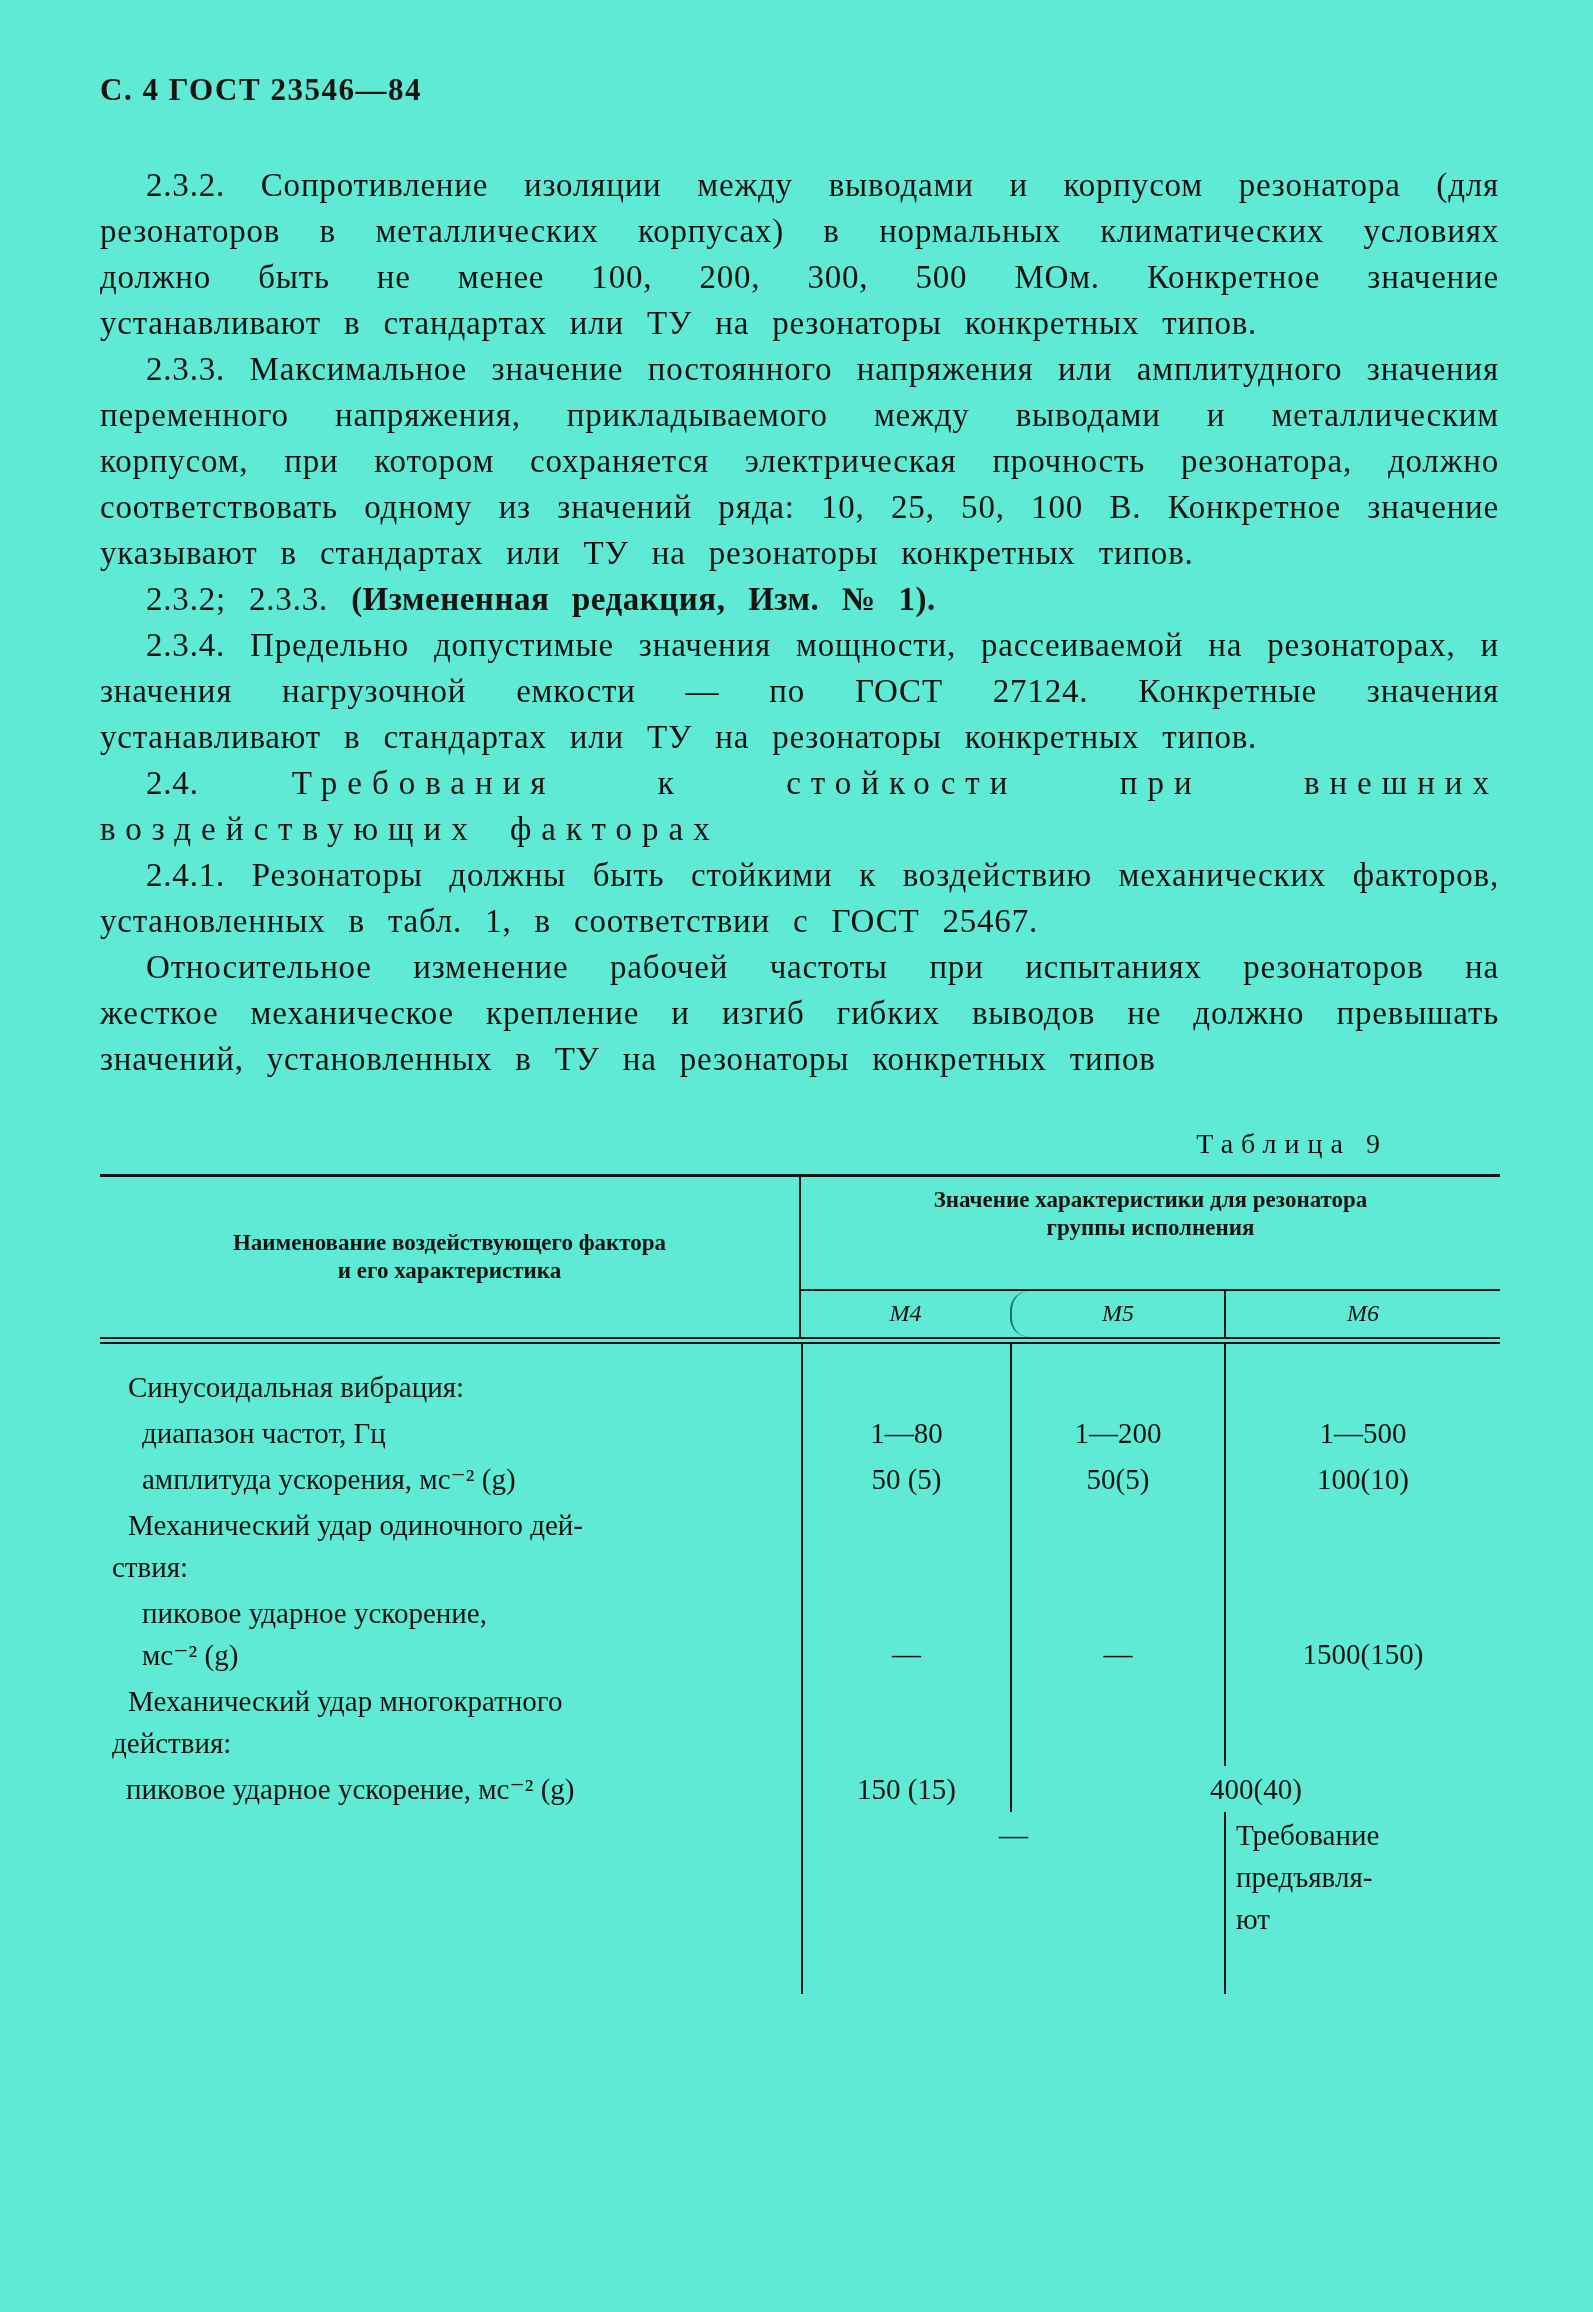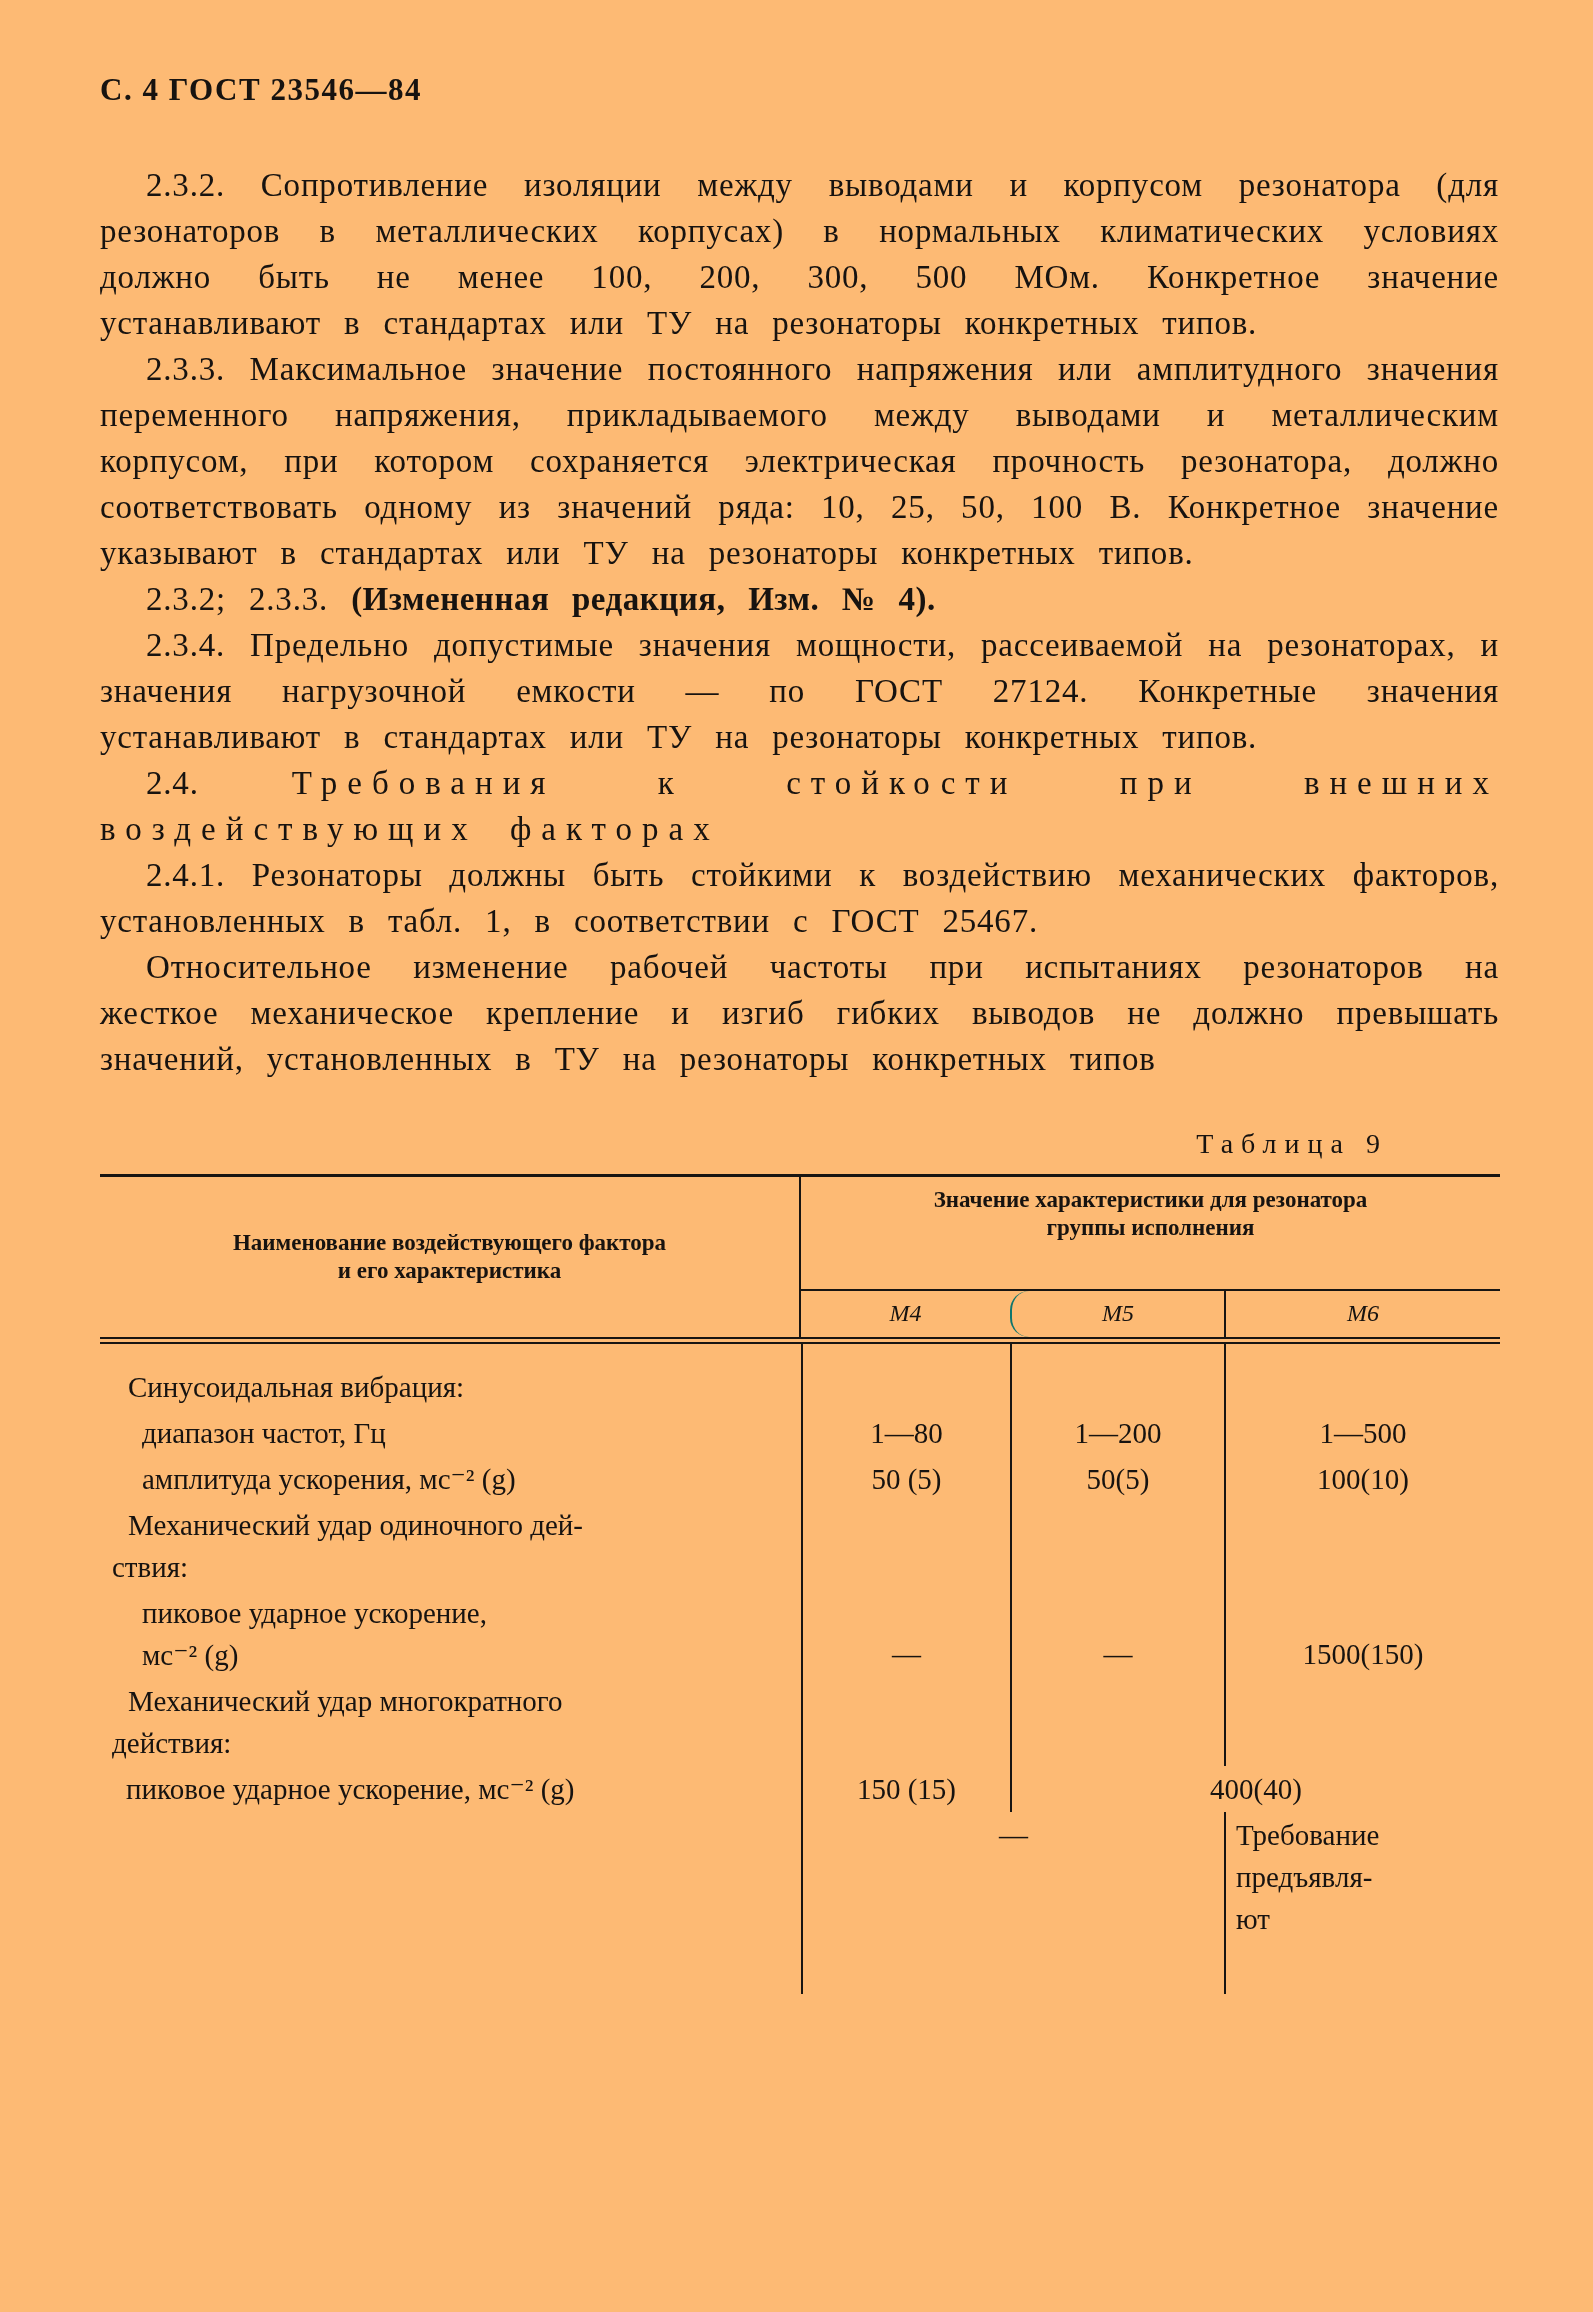--- a/index.html
+++ b/index.html
@@ -6,21 +6,21 @@
   html, body { margin: 0; padding: 0; }
   body {
     background: #efeeea;
     font-family: "Liberation Serif", "DejaVu Serif", serif;
     color: #171310;
   }
   .page {
     width: 1594px;
     height: 2312px;
     margin: 0 auto;
-    background: #fdba74;
+    background: #5eead4;
     padding: 72px 95px 0 100px;
     overflow: hidden;
   }
   .page-header {
     font-weight: bold;
     font-size: 31px;
     letter-spacing: 1.5px;
     margin-bottom: 54px;
   }
   .para {
@@ -105,21 +105,21 @@
 </head>
 <body>
 
 <div class="page">
 
   <div class="page-header">С. 4 ГОСТ 23546—84</div>
 
   <div class="body-text">
     <p class="para">2.3.2. Сопротивление изоляции между выводами и корпусом резонатора (для резонаторов в металлических корпусах) в нормальных климатических условиях должно быть не менее 100, 200, 300, 500 МОм. Конкретное значение устанавливают в стандартах или ТУ на резонаторы конкретных типов.</p>
     <p class="para">2.3.3. Максимальное значение постоянного напряжения или амплитудного значения переменного напряжения, прикладываемого между выводами и металлическим корпусом, при котором сохраняется электрическая прочность резонатора, должно соответствовать одному из значений ряда: 10, 25, 50, 100 В. Конкретное значение указывают в стандартах или ТУ на резонаторы конкретных типов.</p>
-    <p class="para"><span>2.3.2; 2.3.3. </span><b>(Измененная редакция, Изм. № 4).</b></p>
+    <p class="para"><span>2.3.2; 2.3.3. </span><b>(Измененная редакция, Изм. № 1).</b></p>
     <p class="para">2.3.4. Предельно допустимые значения мощности, рассеиваемой на резонаторах, и значения нагрузочной емкости — по ГОСТ 27124. Конкретные значения устанавливают в стандартах или ТУ на резонаторы конкретных типов.</p>
     <p class="para"><span>2.4. </span><span class="sp">Требования к стойкости при внешних воздействующих факторах</span></p>
     <p class="para">2.4.1. Резонаторы должны быть стойкими к воздействию механических факторов, установленных в табл. 1, в соответствии с ГОСТ 25467.</p>
     <p class="para">Относительное изменение рабочей частоты при испытаниях резонаторов на жесткое механическое крепление и изгиб гибких выводов не должно превышать значений, установленных в ТУ на резонаторы конкретных типов</p>
   </div>
 
   <div class="tbl-caption">Таблица 9</div>
 
   <div class="tbl">
 

